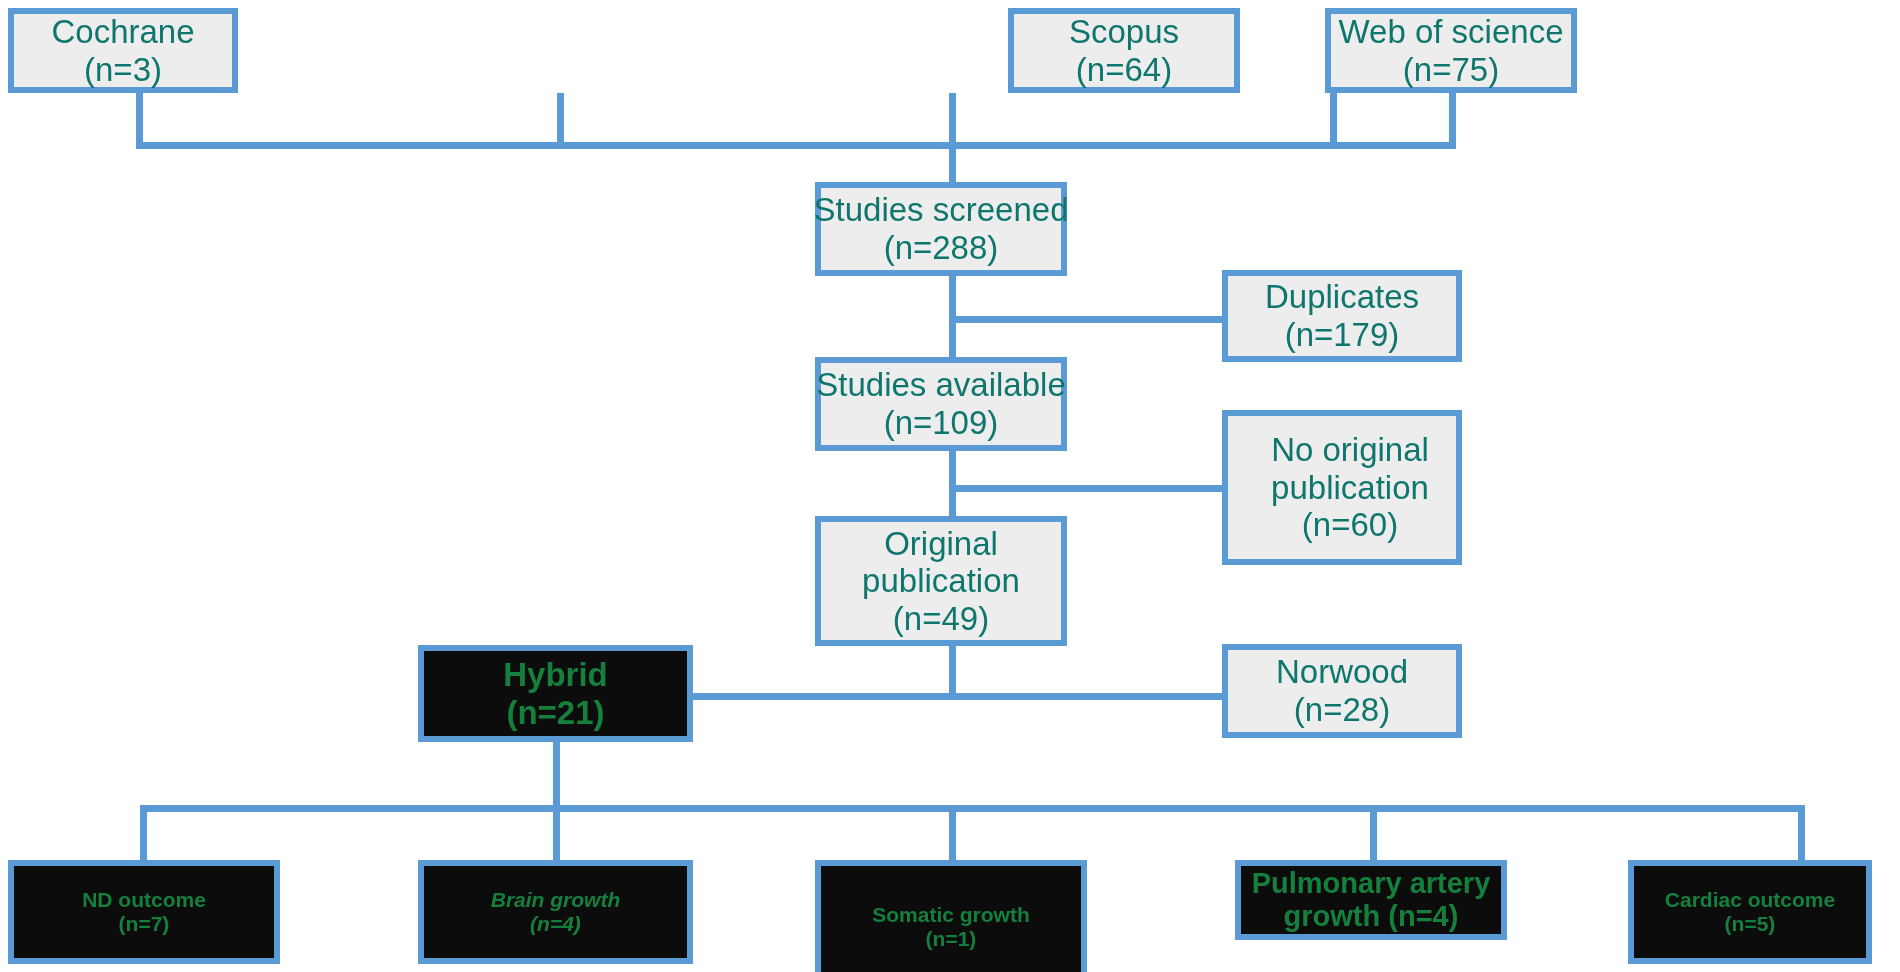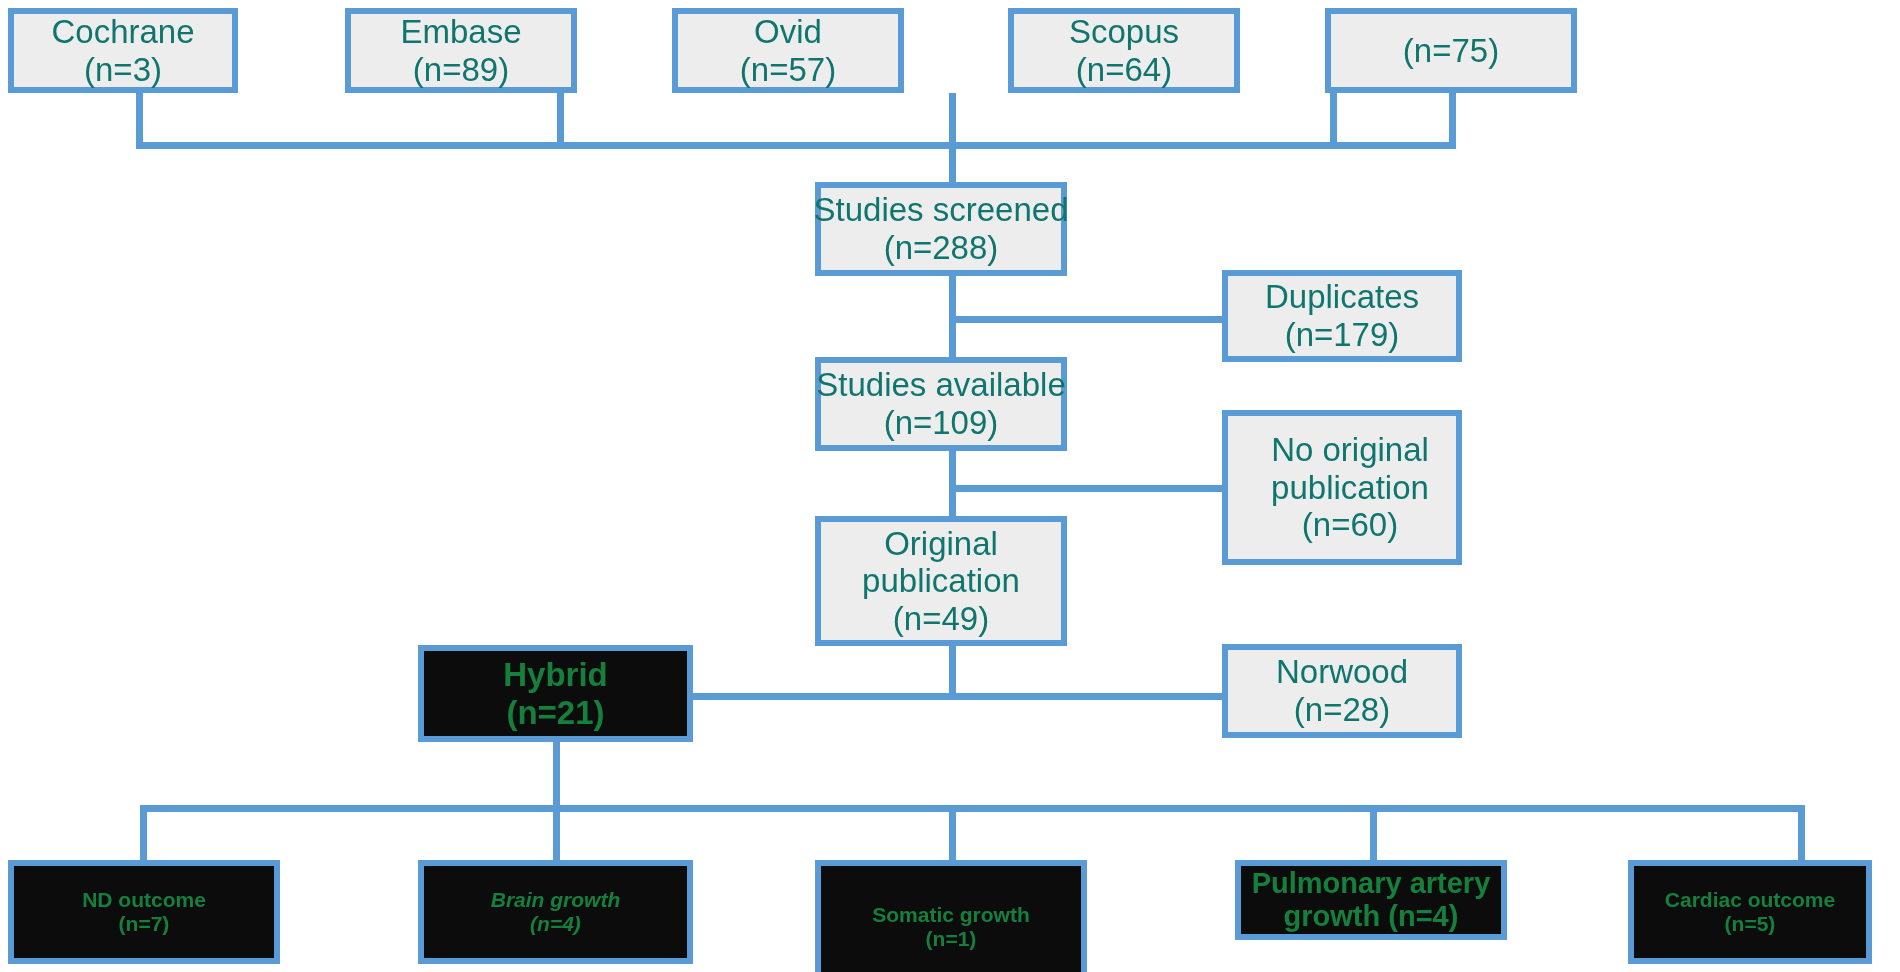--- a/index.html
+++ b/index.html
@@ -59,36 +59,29 @@
 </head>
 <body>
 
 <div id="canvas">
 
   <div class="box light" style="left:8px; top:8px; width:230px; height:85px;">
     <span class="ln f34">Cochrane</span>
     <span class="ln f34">(n=3)</span>
   </div>
 
-  <div class="box light" style="left:345px; top:8px; width:232px; height:85px;">
-    <span class="ln f34">Embase</span>
-    <span class="ln f34">(n=89)</span>
-  </div>
 
-  <div class="box light" style="left:672px; top:8px; width:232px; height:85px;">
-    <span class="ln f34">Ovid</span>
-    <span class="ln f34">(n=57)</span>
-  </div>
 
   <div class="box light" style="left:1008px; top:8px; width:232px; height:85px;">
     <span class="ln f34">Scopus</span>
     <span class="ln f34">(n=64)</span>
   </div>
 
   <div class="box light" style="left:1325px; top:8px; width:252px; height:85px;">
+    <span class="ln f34">Web of science</span>
     <span class="ln f34">(n=75)</span>
   </div>
 
   <div class="line v" style="left:136px;  top:93px;  height:56px;"></div>
   <div class="line v" style="left:557px;  top:93px;  height:56px;"></div>
   <div class="line v" style="left:1330px; top:93px;  height:56px;"></div>
   <div class="line v" style="left:1449px; top:93px;  height:56px;"></div>
 
   <div class="line h" style="left:136px; top:142px; width:1320px;"></div>
 

